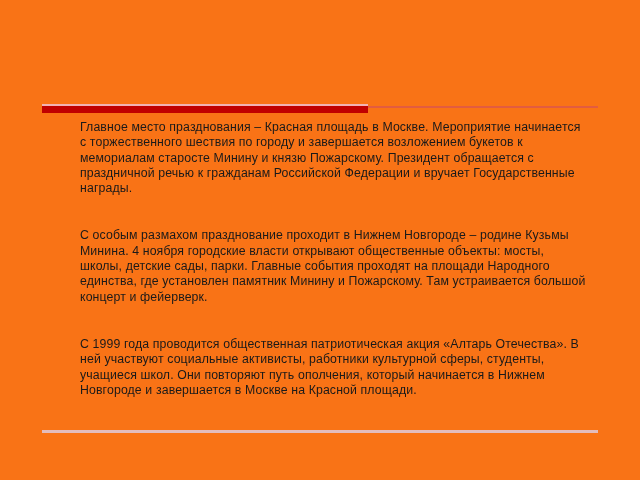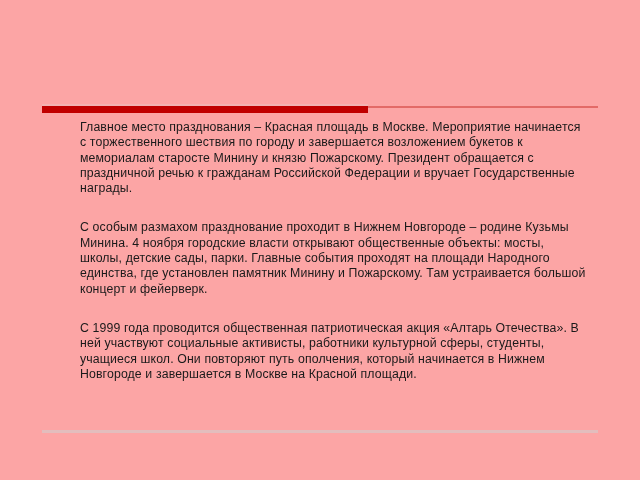--- a/index.html
+++ b/index.html
@@ -13,21 +13,21 @@
     overflow: hidden;
     font-family: "Liberation Sans", "DejaVu Sans", sans-serif;
     -webkit-font-smoothing: antialiased;
   }
 
   
   .slide {
     position: relative;
     width: 640px;
     height: 480px;
-    background: #fca5a5;
+    background: #f97316;
   }
 
   
   .top-rule {
     position: absolute;
     left: 42px;
     top: 104px;
     width: 556px;
     height: 9px;
   }
@@ -76,21 +76,21 @@
   }
   .para {
     margin: 0;
     color: #1a1a1a;
     font-size: 12.3px;
     line-height: 15.3px;
     text-align: left;
     letter-spacing: 0.01em;
   }
   .para + .para {
-    margin-top: 24px;
+    margin-top: 32px;
   }
 </style>
 </head>
 <body>
 
 <div class="slide">
 
   <div class="top-rule">
     <div class="top-rule-thin"></div>
     <div class="top-rule-thick"></div>

